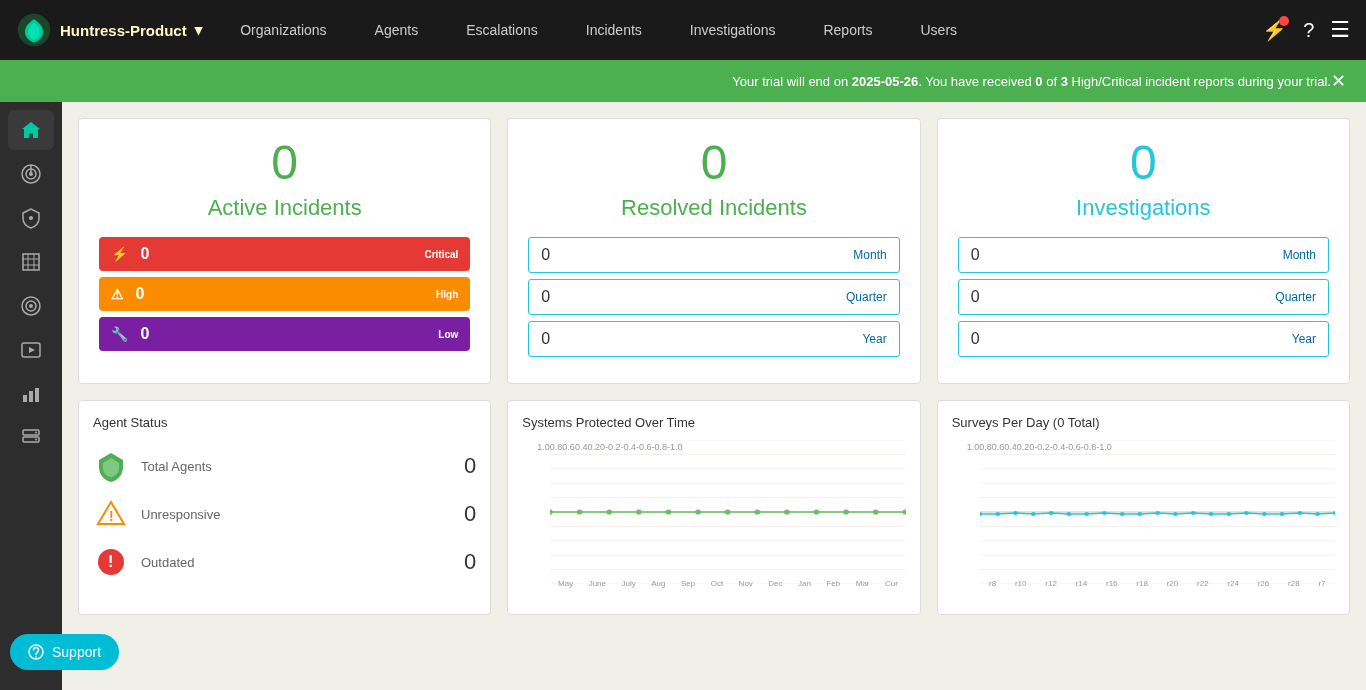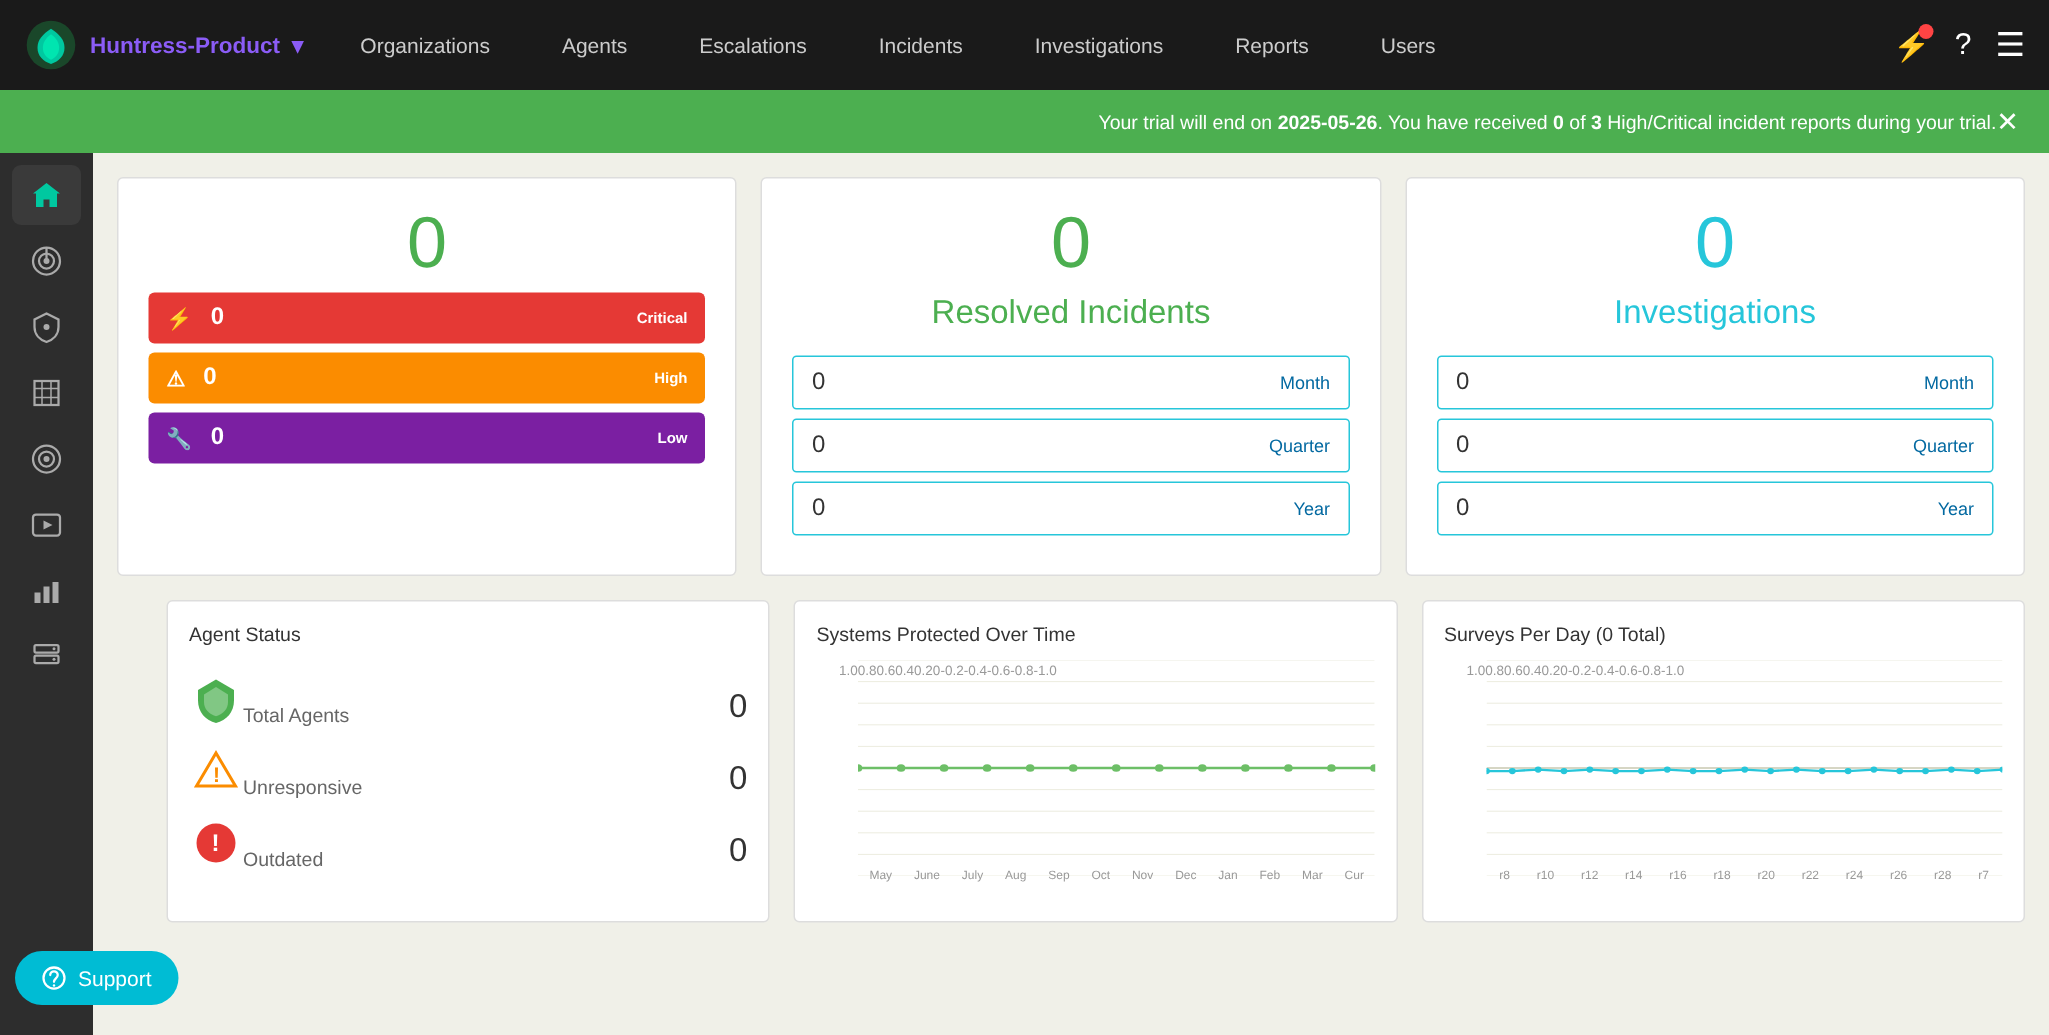--- a/index.html
+++ b/index.html
@@ -12,21 +12,21 @@
       display: flex;
       align-items: center;
       padding: 0 16px;
       gap: 24px;
       position: relative;
     }
     .navbar-brand {
       display: flex;
       align-items: center;
       gap: 8px;
-      color: #8b5cf6;
+      color: #fef9c3;
       font-weight: 600;
       font-size: 15px;
     }
     .brand-logo {
       width: 36px;
       height: 36px;
     }
     .navbar-links {
       display: flex;
       gap: 20px;
@@ -186,21 +186,20 @@
     .metric-row .metric-label {
       color: #0369a1;
       font-size: 12px;
     }
 
     
     .charts-row {
       display: grid;
       grid-template-columns: 1fr 1fr 1fr;
       gap: 16px;
-      margin-left: 33px;
     }
     .chart-card {
       background: white;
       border: 1px solid #ddd;
       border-radius: 4px;
       padding: 14px;
     }
     .chart-title {
       font-size: 13px;
       color: #333;
@@ -219,21 +218,22 @@
 
     
     .agent-status-content {
       display: flex;
       flex-direction: column;
       gap: 12px;
       padding-top: 8px;
     }
     .agent-stat-item {
       display: flex;
-      align-items: flex-end;
+      align-items: center;
+      gap: 12px;
     }
     .agent-icon {
       width: 36px;
       height: 36px;
       display: flex;
       align-items: center;
       justify-content: center;
       font-size: 22px;
     }
     .agent-stat-info { flex: 1; }
@@ -387,20 +387,21 @@
         </svg>
     </div>
   </aside>
 
   <main class="content">
 
     <div class="stats-row">
 
       <div class="stat-card">
         <div class="stat-number green">0</div>
+        <div class="stat-label">Active Incidents</div>
         <div class="incident-badge critical">
           <span class="badge-icon">⚡</span>
           <span class="badge-num">0</span>
           <span class="badge-label">Critical</span>
         </div>
         <div class="incident-badge high">
           <span class="badge-icon">⚠</span>
           <span class="badge-num">0</span>
           <span class="badge-label">High</span>
         </div>

